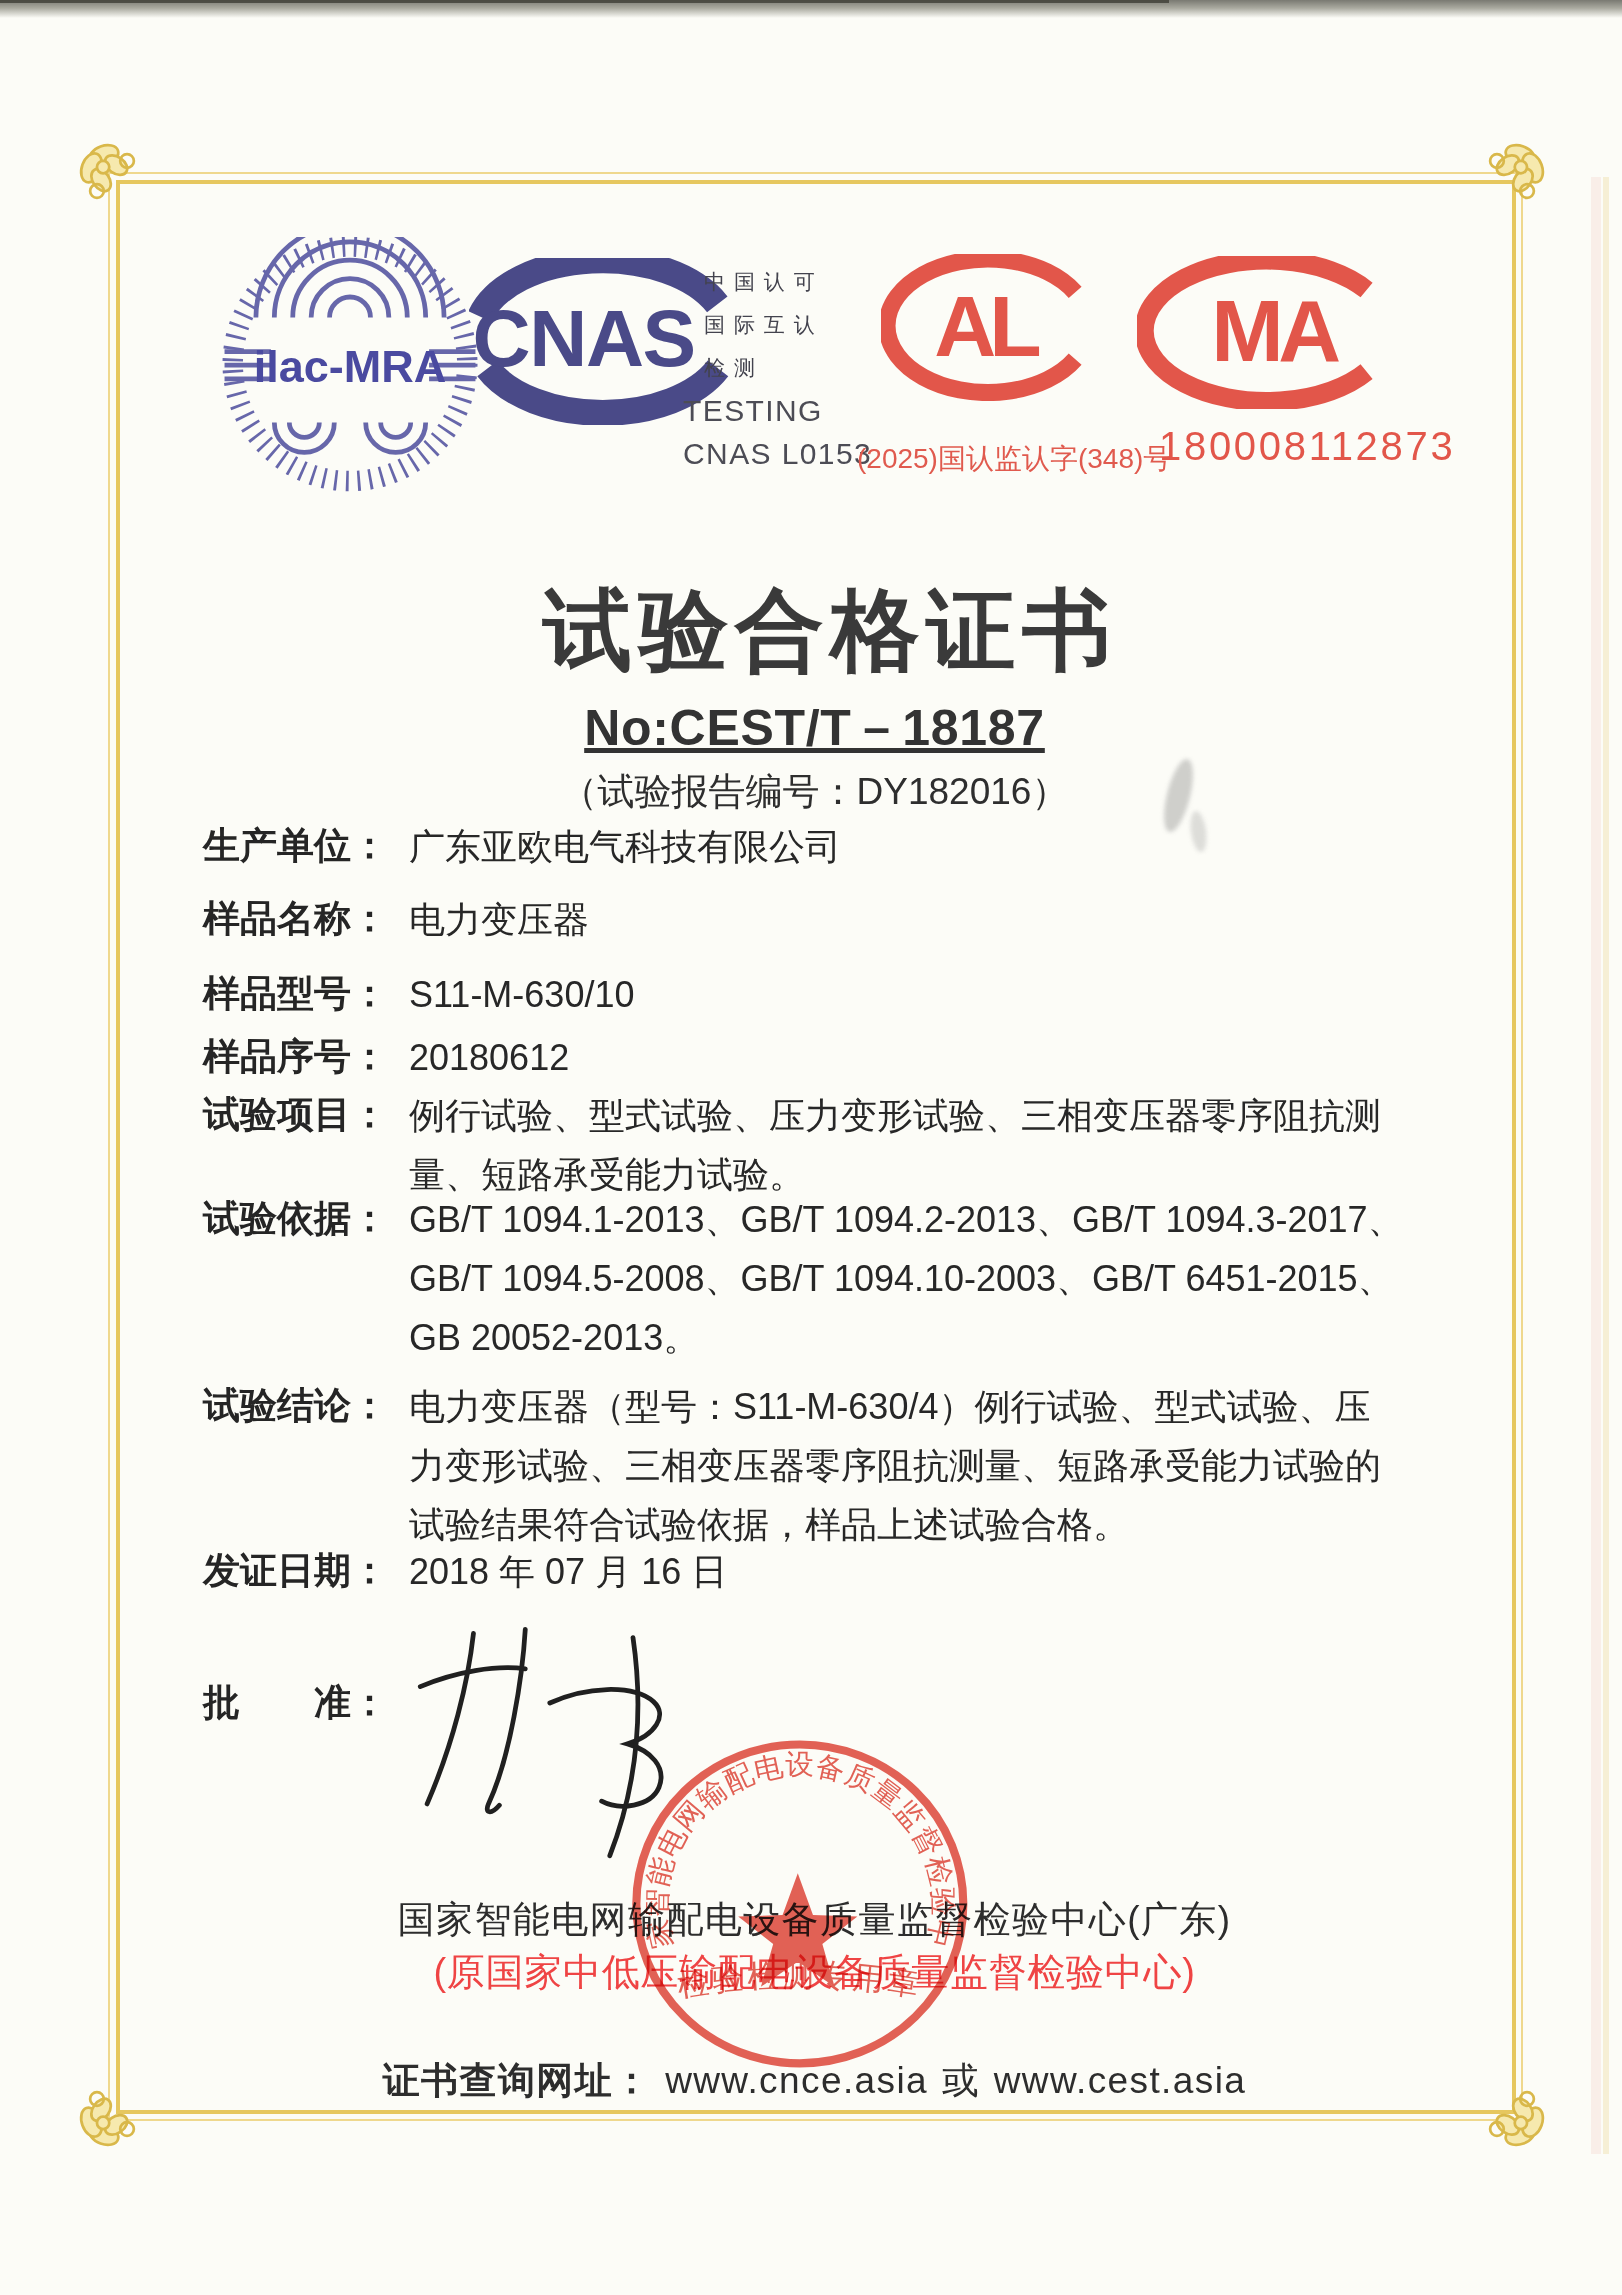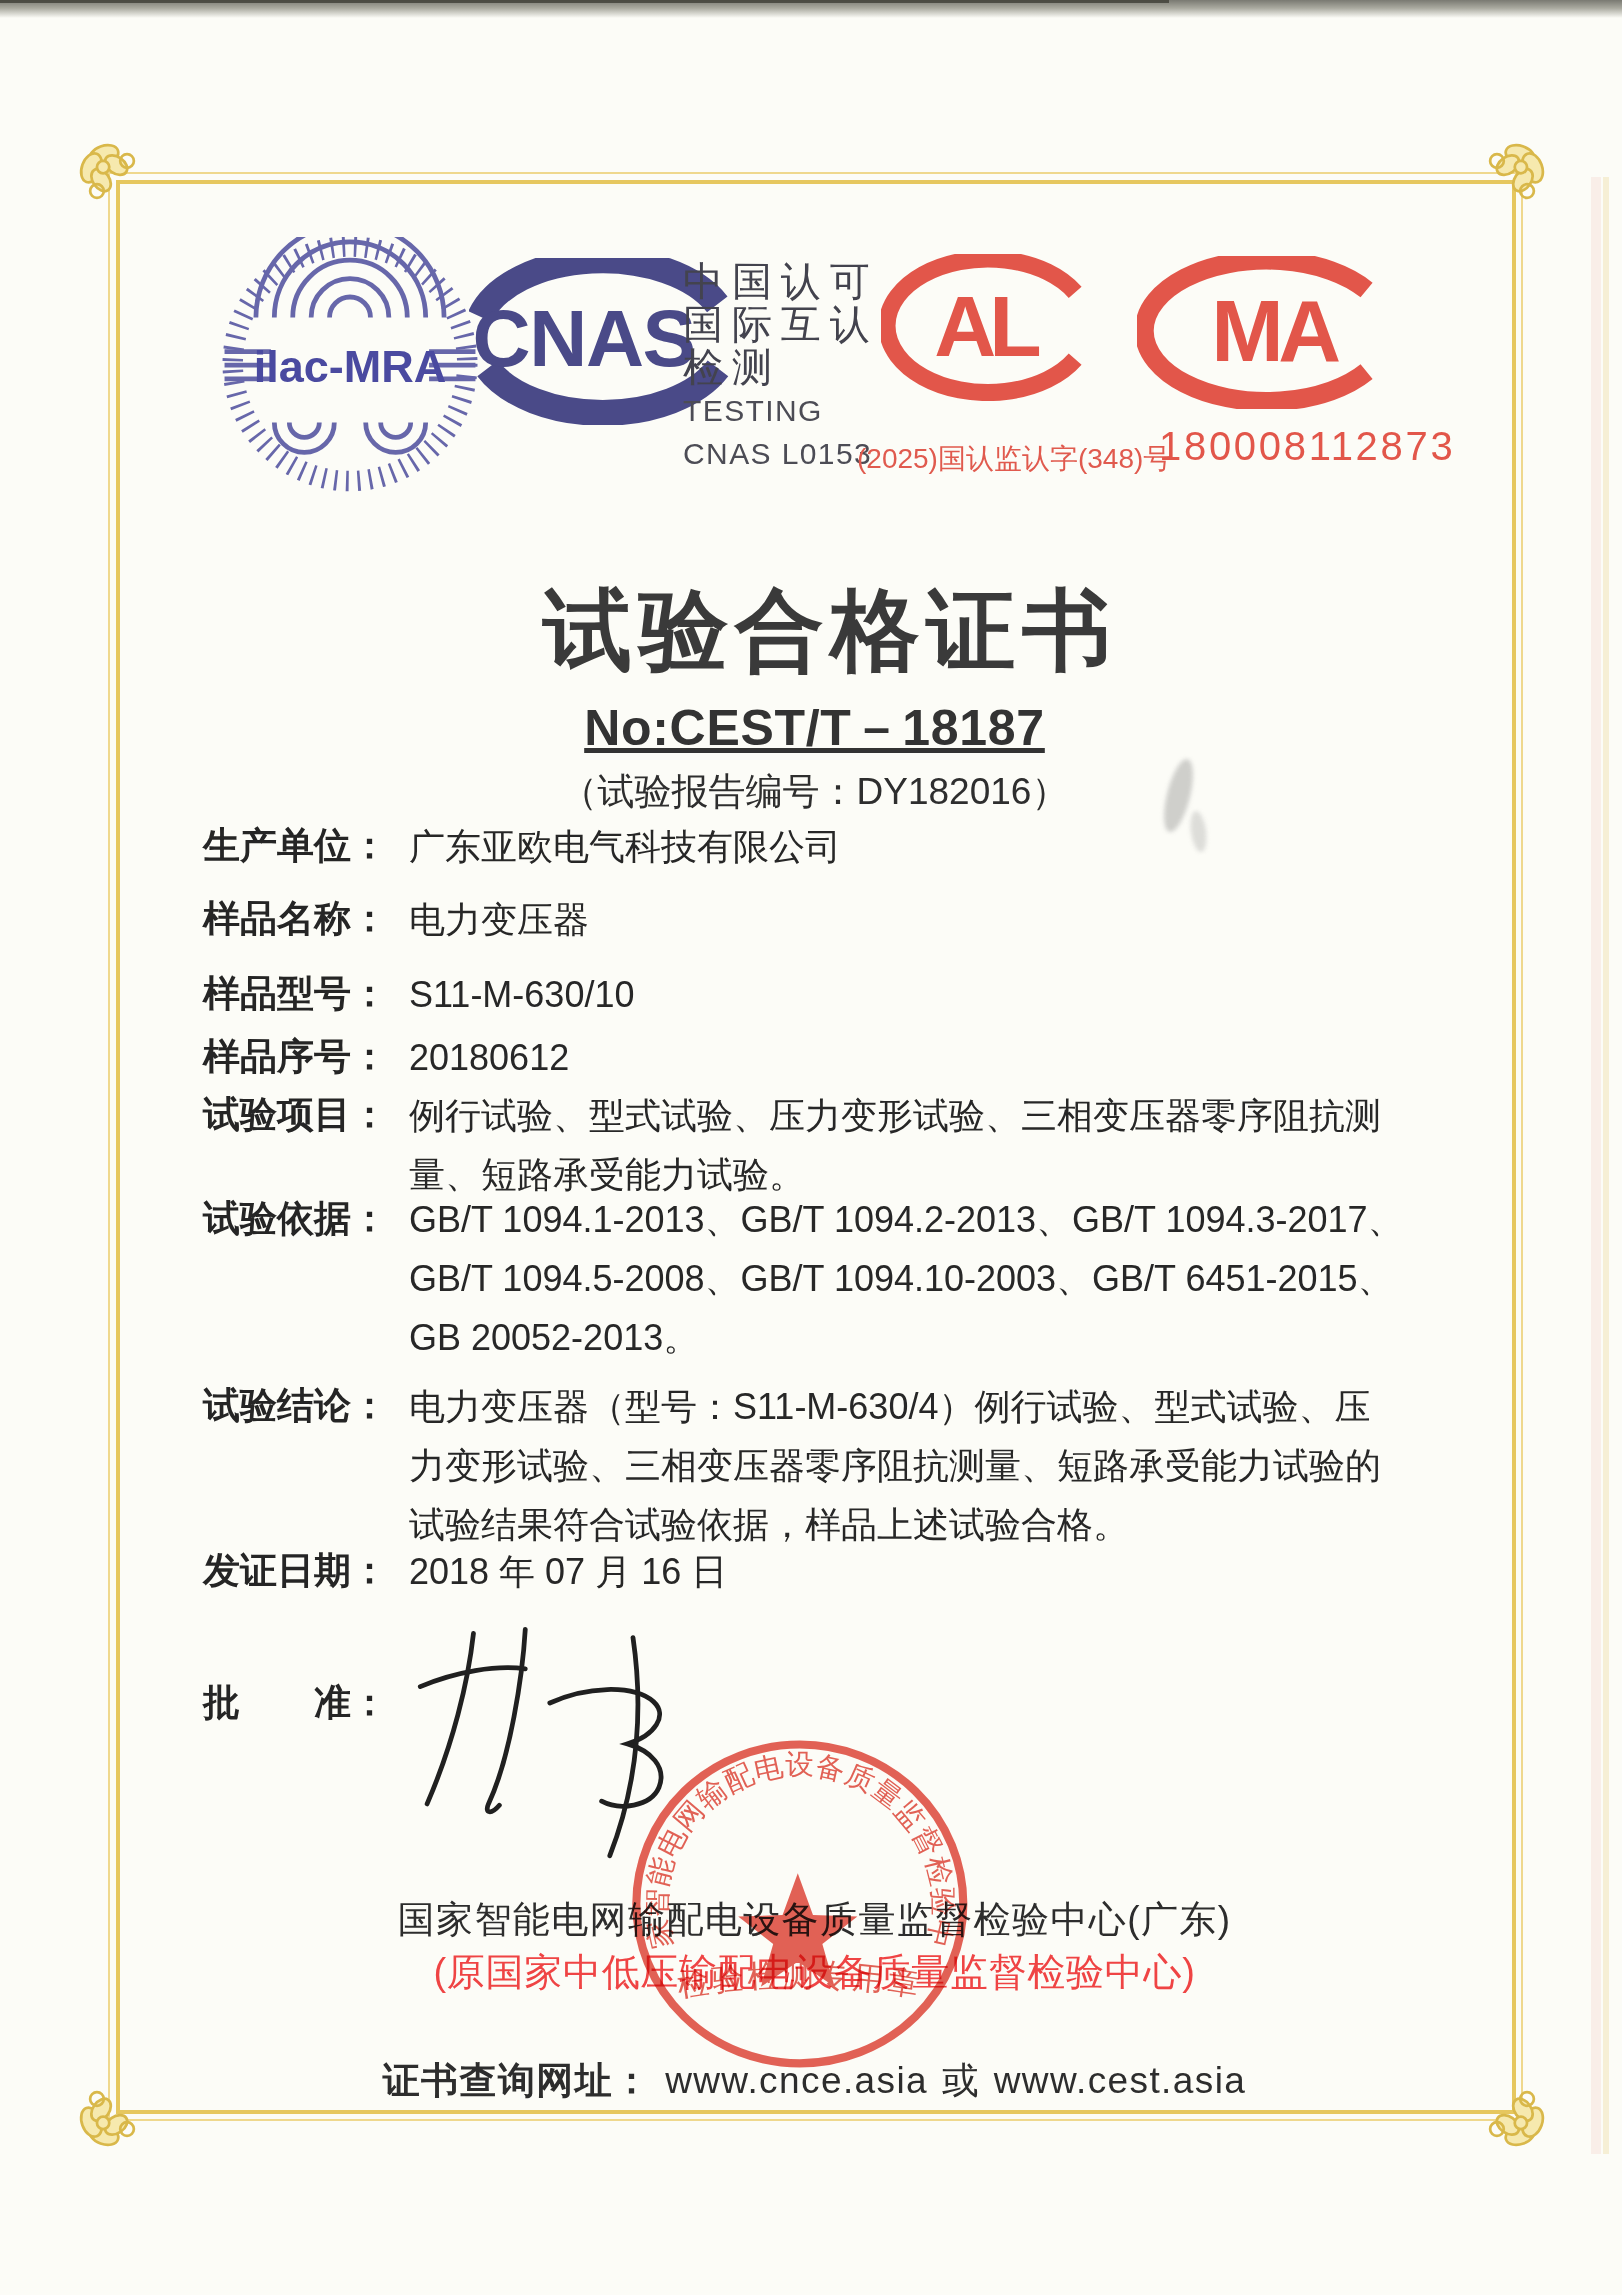--- a/index.html
+++ b/index.html
@@ -23,21 +23,21 @@
   .corner svg{width:100%;height:100%;}
   .corner.tl{left:71px;top:135px;}
   .corner.tr{left:1471px;top:135px;transform:scaleX(-1);}
   .corner.bl{left:71px;top:2073px;transform:scaleY(-1);}
   .corner.br{left:1471px;top:2073px;transform:scale(-1,-1);}
 
   .abs{position:absolute;}
 
   
   .acc-block{left:683px;top:260px;line-height:43px;color:#43434e;}
-  .acc-cn{font-size:40px;letter-spacing:8.9px;font-weight:500;}
+  .acc-cn{font-size:21px;letter-spacing:8.9px;font-weight:500;margin-left:21px;}
   .acc-en{font-size:30px;letter-spacing:1.4px;color:#4c4c55;font-weight:500;}
   .reg-note{left:857px;top:440px;font-size:28px;color:#e05a4e;font-weight:500;letter-spacing:0px;}
   .license-no{left:1159px;top:424px;font-size:40px;color:#e2564a;letter-spacing:2.7px;font-weight:500;}
 
   
   .center-band{left:109px;width:1411px;text-align:center;}
   .cert-title{top:571px;font-size:89px;font-weight:700;letter-spacing:6.8px;color:#3a3a3a;margin-left:16px;}
   .cert-no{top:695px;font-size:50px;font-weight:700;letter-spacing:0.7px;color:#333;text-decoration:underline;}
   .report-no{top:767px;font-size:37px;font-weight:500;color:#2e2e2e;}
 

